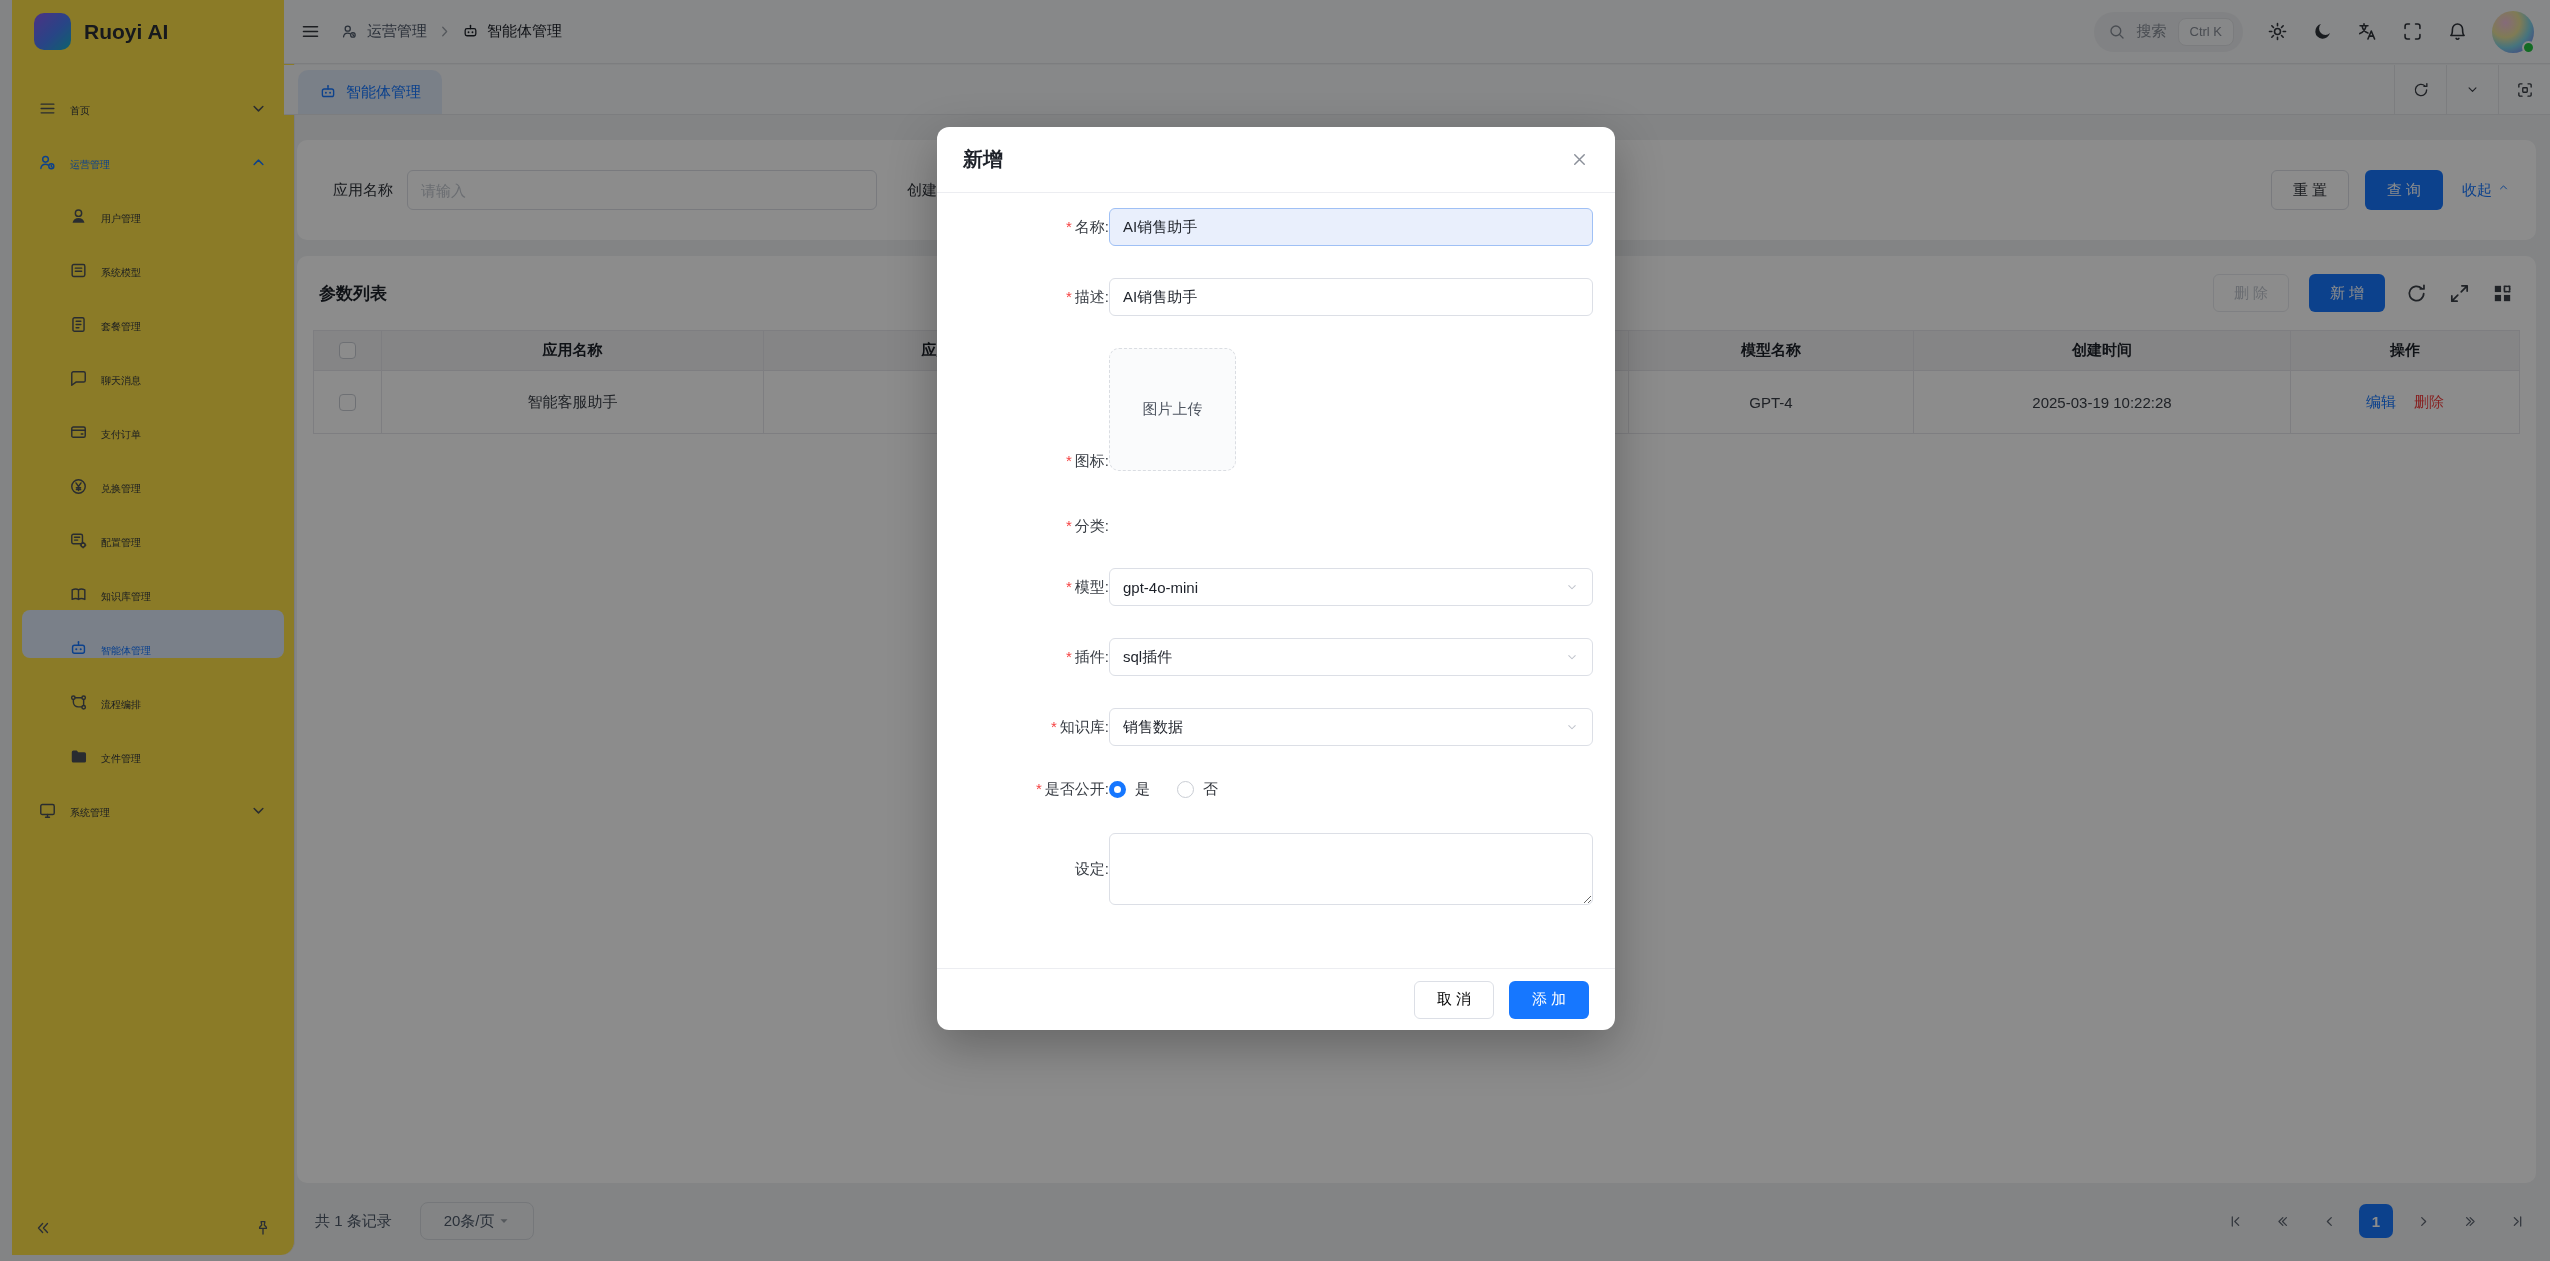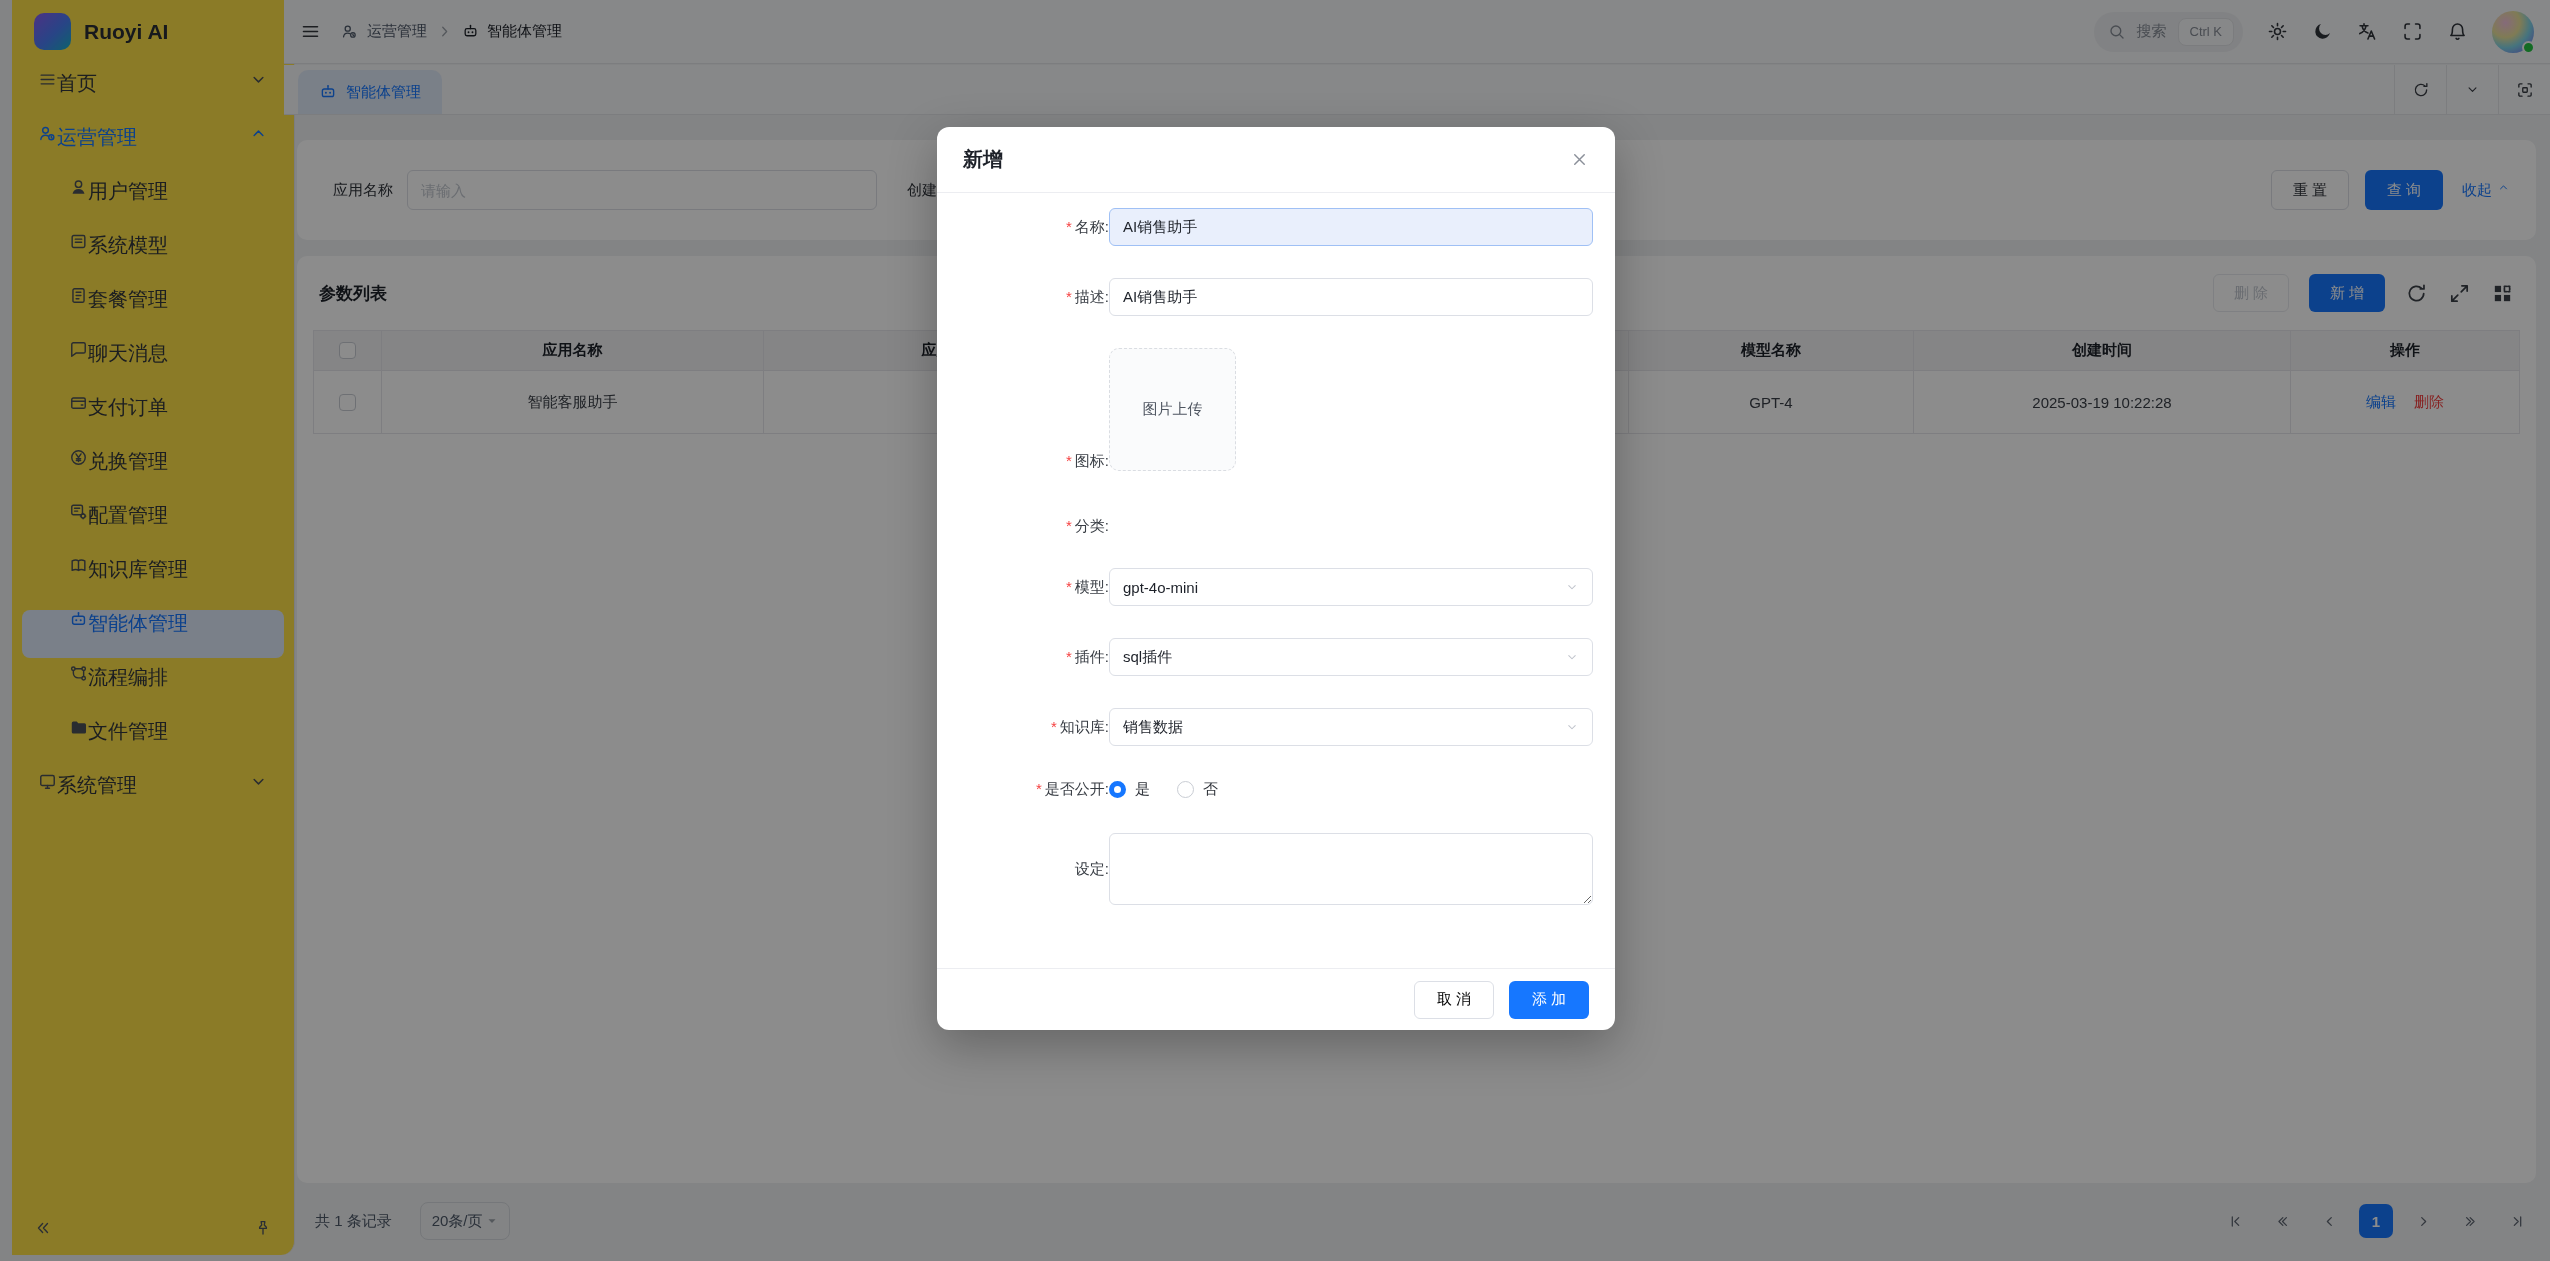--- a/index.html
+++ b/index.html
@@ -7,21 +7,21 @@
   body{position:relative;background:#eef0f2;font-family:"Liberation Sans","DejaVu Sans",sans-serif;color:#1d2129;font-size:15px}
   .svgi{display:inline-flex}
   .svgi svg{width:100%;height:100%;fill:none;stroke:currentColor;stroke-width:1.8;stroke-linecap:round;stroke-linejoin:round}
 
   
   #sidebar{position:absolute;left:12px;top:0;width:283px;height:1255px;background:#fde047;border-right:1px solid #e2e4e8;border-radius:0 0 14px 0;z-index:5}
   .logo-row{display:flex;align-items:center;gap:13px;padding:13px 0 8px 22px}
   .logo-mark{width:37px;height:37px;border-radius:10px;background:linear-gradient(135deg,#8a5cf0 0%,#4a7df5 55%,#18b3c7 100%)}
   .brand{font-size:21px;font-weight:700;color:#2b2f36}
   .menu{padding:12px 10px 0}
-  .m-item{height:48px;border-radius:8px;display:flex;align-items:flex-start;gap:0;padding:0 16px;margin-bottom:6px;font-size:20px;color:#33373d;cursor:pointer}
+  .m-item{height:48px;border-radius:8px;display:flex;align-items:flex-end;gap:13px;padding:0 16px;margin-bottom:6px;font-size:10px;color:#33373d;cursor:pointer}
   .m-item .svgi{width:19px;height:19px;color:#4b5058;flex:none}
   .m-item .lbl{flex:1;white-space:nowrap}
   .m-chev{width:14px;height:14px;color:#767c85;flex:none}
   .m-item.child{padding-left:47px}
   .m-item.active{background:#dfeafa;color:#1677ff}
   .m-item.active .svgi{color:#1677ff}
   .m-item.group-open,.m-item.group-open .svgi,.m-item.group-open .m-chev{color:#1677ff}
   .sidebar-foot{position:absolute;left:0;right:0;bottom:0;height:54px;display:flex;align-items:center;justify-content:space-between;padding:0 22px;color:#4e5560}
   .sidebar-foot .svgi{width:18px;height:18px}
 
@@ -78,21 +78,21 @@
   .tr.head .cell{background:#f2f3f5;font-weight:700;font-size:15px;height:40px;color:#1d2129;border-bottom:1px solid #e5e6eb}
   .tr.row .cell{height:62px;font-size:15px;color:#3a3f47}
   .w0{width:68px}.w1{width:382px}.w2{width:376px}.w3{width:489px}.w4{width:285px}.w5{width:377px}.w6{flex:1}
   .cb{width:17px;height:17px;border:1px solid #c9cdd4;border-radius:4px;background:#fff;cursor:pointer}
   .op-link{cursor:pointer;color:#1677ff;margin:8px 9px;white-space:nowrap}
   .op-link.danger{color:#f53f3f}
 
   
   #page-footer{position:absolute;left:297px;right:16px;top:1194px;height:54px;display:flex;align-items:center}
   .total-text{color:#4e5969;margin-left:18px;white-space:nowrap}
-  .size-select{margin-left:28px;height:38px;border:1px solid #d5d9de;border-radius:8px;display:inline-flex;align-items:center;gap:3px;padding:0 11px;color:#4e5969;cursor:pointer;white-space:nowrap}
+  .size-select{margin-left:28px;height:38px;border:1px solid #d5d9de;border-radius:8px;display:inline-flex;align-items:center;gap:3px;padding:0 23px;color:#4e5969;cursor:pointer;white-space:nowrap}
   .size-select .svgi{width:12px;height:12px;color:#9aa0a8}
   .pager{margin-left:auto;display:flex;align-items:center;gap:13px;color:#5f6672}
   .pg{width:34px;height:34px;display:flex;align-items:center;justify-content:center;cursor:pointer}
   .pg .svgi{width:17px;height:17px}
   .pg-active{background:#1677ff;color:#fff;border-radius:7px;font-size:15px;font-weight:700}
 
   
   #overlay{position:absolute;inset:0;background:rgba(0,0,0,0.45);z-index:40}
   #modal{position:absolute;left:937px;top:127px;width:678px;height:903px;background:#fff;border-radius:12px;box-shadow:0 16px 48px rgba(0,0,0,.28);z-index:50}
   .mod-head{height:66px;border-bottom:1px solid #ecedf1;display:flex;align-items:center;padding:0 26px}

